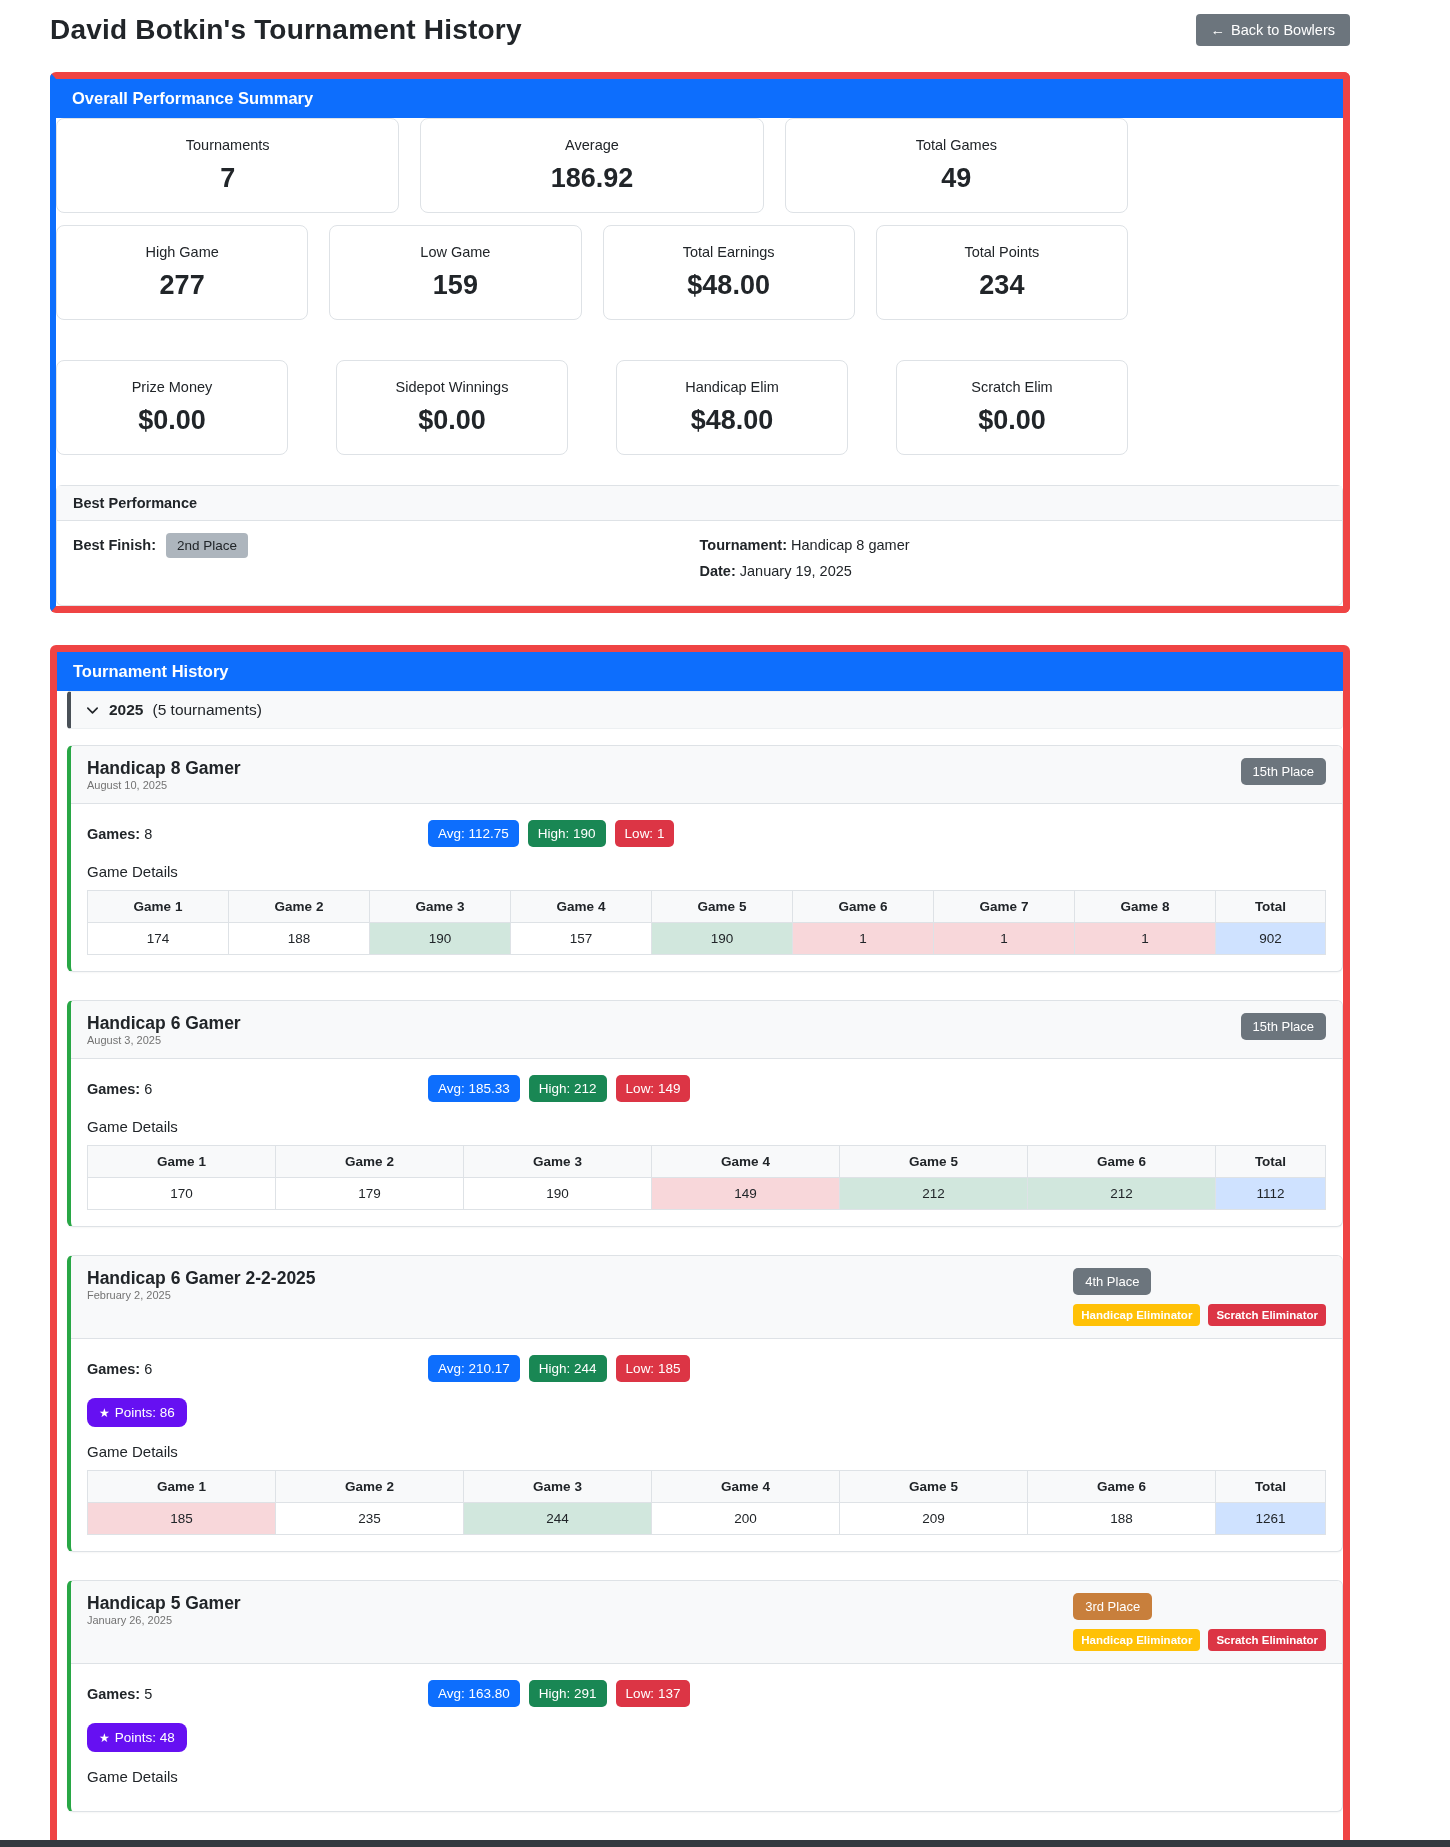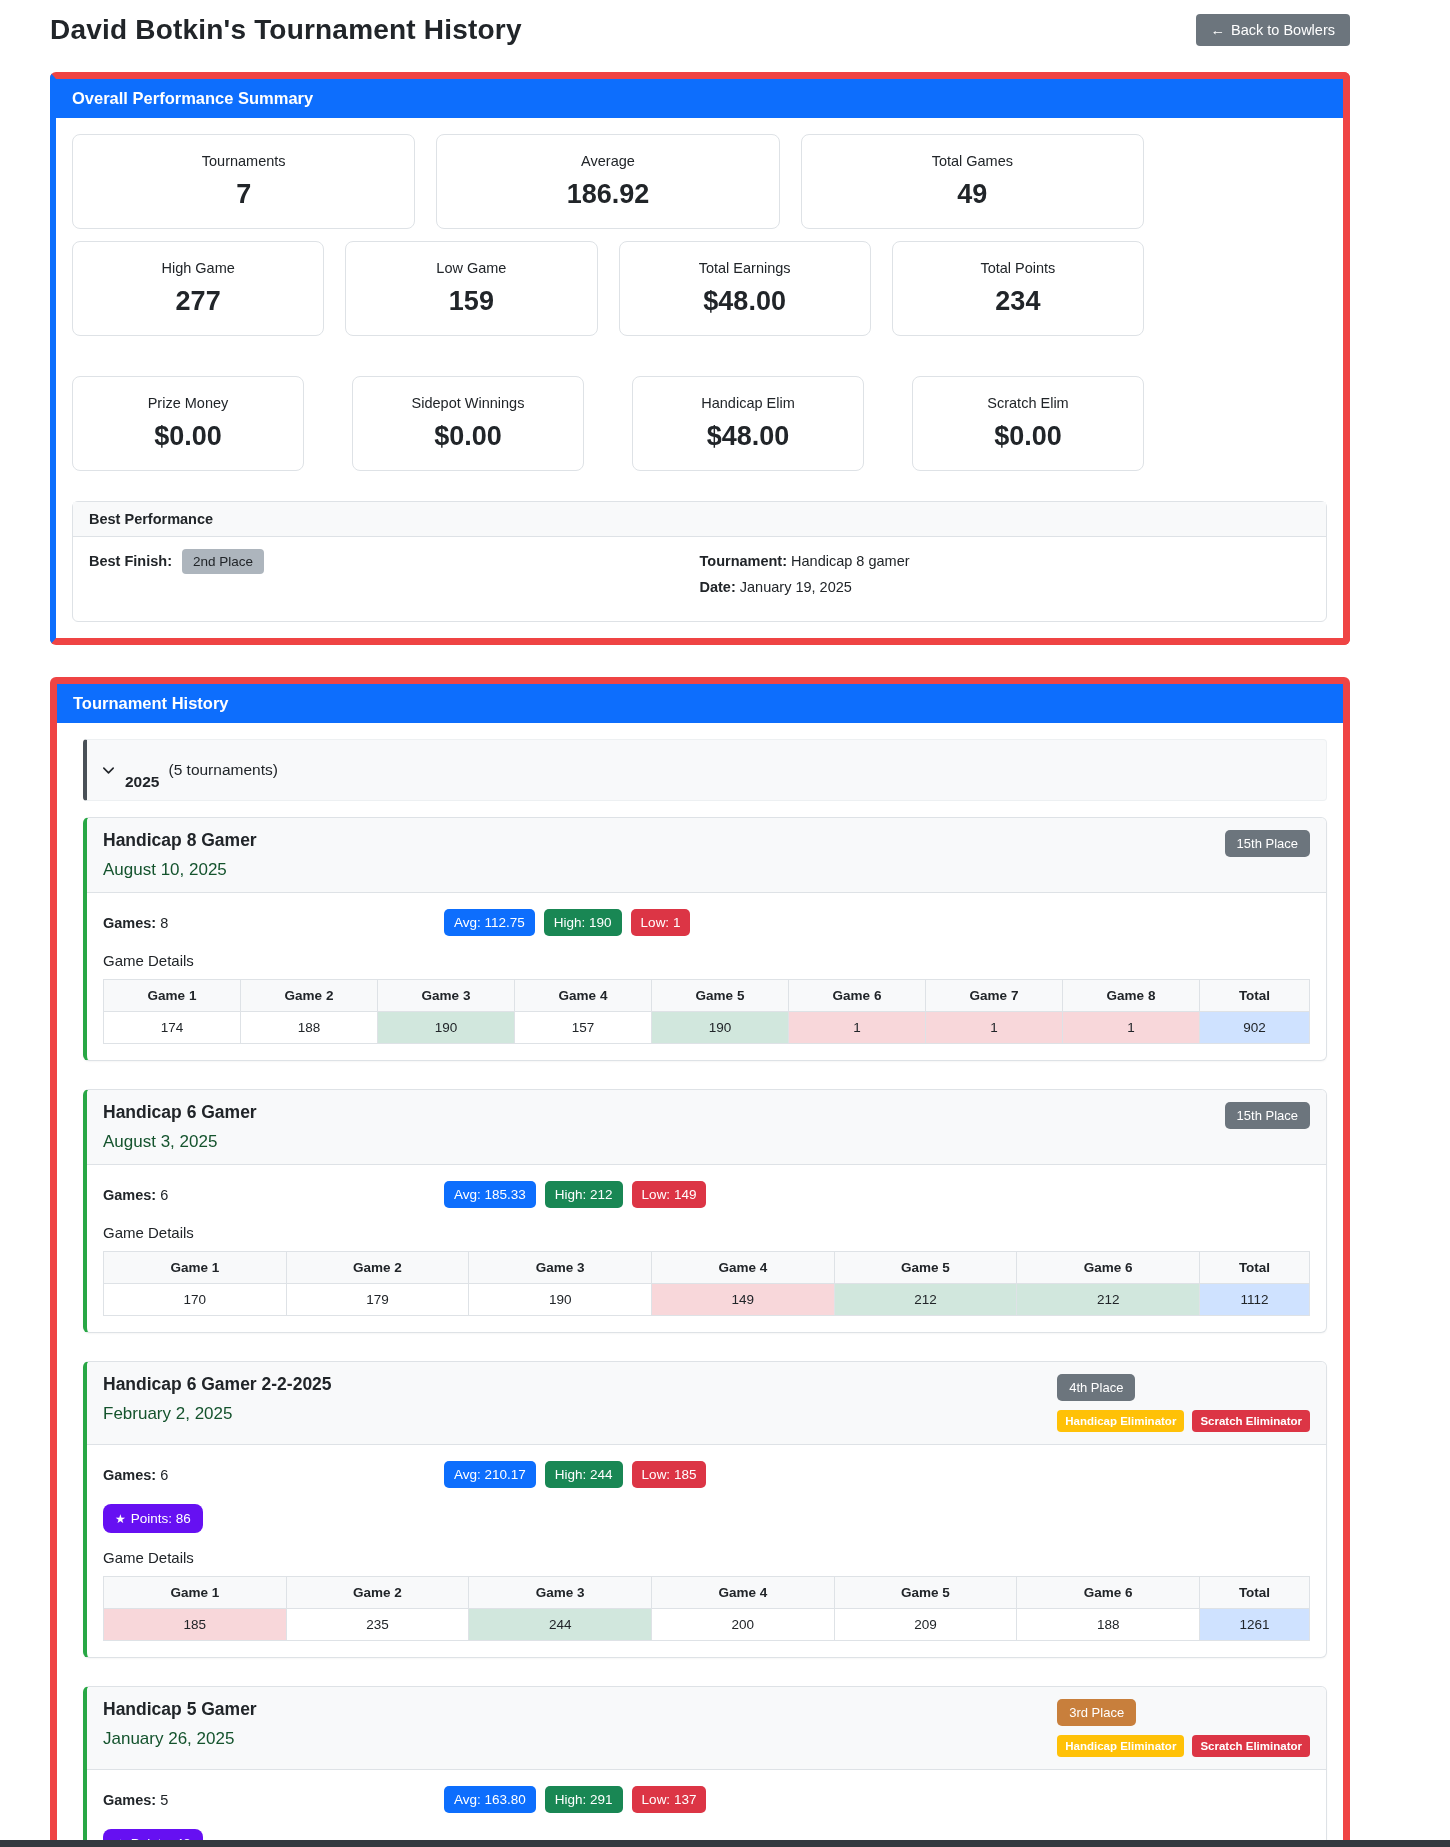--- a/index.html
+++ b/index.html
@@ -18,38 +18,38 @@
     background:#6c757d; color:#fff; border:none; border-radius:4px;
     padding:8px 15px; font-size:14.5px; font-family:inherit; cursor:pointer;
     display:inline-flex; align-items:center; gap:6px;
   }
 
   
   .big-card { border:7px solid #ef4444; border-radius:6px; overflow:hidden; background:#fff; }
   .summary-card { border-left:6px solid #0d6efd; }
   .history-card { margin-top:32px; }
   .section-header { background:#0d6efd; color:#fff; padding:10px 16px; font-size:16.5px; font-weight:700; }
-  .card-body { padding:16px; }
+  .card-body { }
 
   
   .stats-row { display:grid; column-gap:21px; width:1072px; margin-bottom:12px; }
   .stats-row.cols-3 { grid-template-columns:repeat(3,1fr); }
   .stats-row.cols-4 { grid-template-columns:repeat(4,1fr); }
   .stats-row.money-row { margin-top:40px;gap:48px; }
   .stat-box { border:1px solid #dee2e6; border-radius:8px; text-align:center; padding:18px 10px; background:#fff; }
   .stat-label { font-size:14.5px; color:#212529; }
   .stat-value { font-size:27px; font-weight:600; margin-top:10px; color:#212529; }
 
   
   .best-box { border:1px solid #dee2e6; border-radius:6px; margin-top:30px; }
   .best-header { background:#f8f9fa; border-bottom:1px solid #dee2e6; padding:9px 16px; font-size:14.5px; font-weight:600; }
   .best-body { padding:16px; display:flex; }
   .best-col { width:50%; }
   .best-line { margin-bottom:10px; font-size:14.5px; }
-  .bold { font-weight:700;margin-top:24px; }
+  .bold { font-weight:700; }
 
   
   .badge { display:inline-block; border-radius:5px; color:#fff; font-size:13px; padding:5px 10px; white-space:nowrap; }
   .finish-badge { background:#adb5bd; color:#212529; font-size:13.5px; padding:5px 11px; border-radius:4px; margin-left:6px; }
   .v-primary { background:#0d6efd; }
   .v-success { background:#198754; }
   .v-danger  { background:#dc3545; }
   .v-secondary { background:#6c757d; }
   .v-bronze { background:#c87f3c; }
   .v-warning { background:#ffc107; color:#fff; }
@@ -66,21 +66,21 @@
   }
   .year-bar .count { color:#212529; font-weight:400; }
 
   
   .t-card {
     border:1px solid #dee2e6; border-left:4px solid #28a745; border-radius:6px;
     margin:0 0 28px 10px; background:#fff; box-shadow:0 1px 2px rgba(0,0,0,.04); overflow:hidden;
   }
   .t-header { background:#f8f9fa; border-bottom:1px solid #dee2e6; padding:12px 16px; display:flex; justify-content:space-between; }
   .t-name { font-size:17.5px; font-weight:700; }
-  .t-date { font-size:17px; color:#14532d; margin-top:9px; }
+  .t-date { font-size:11px; color:#737373; margin-top:0; }
   .t-head-right { display:flex; flex-direction:column; align-items:flex-start; gap:9px; }
   .tag-badges { display:flex; gap:8px; }
   .t-body { padding:16px; }
   .games-row { display:flex; align-items:center; margin-bottom:16px; }
   .games-label-wrap { width:341px; font-size:14.5px; }
   .points-row { margin-bottom:16px; }
   .gd-label { font-size:15px; font-weight:500; margin-bottom:10px; }
 
   
   table.games { width:100%; border-collapse:collapse; table-layout:fixed; }

